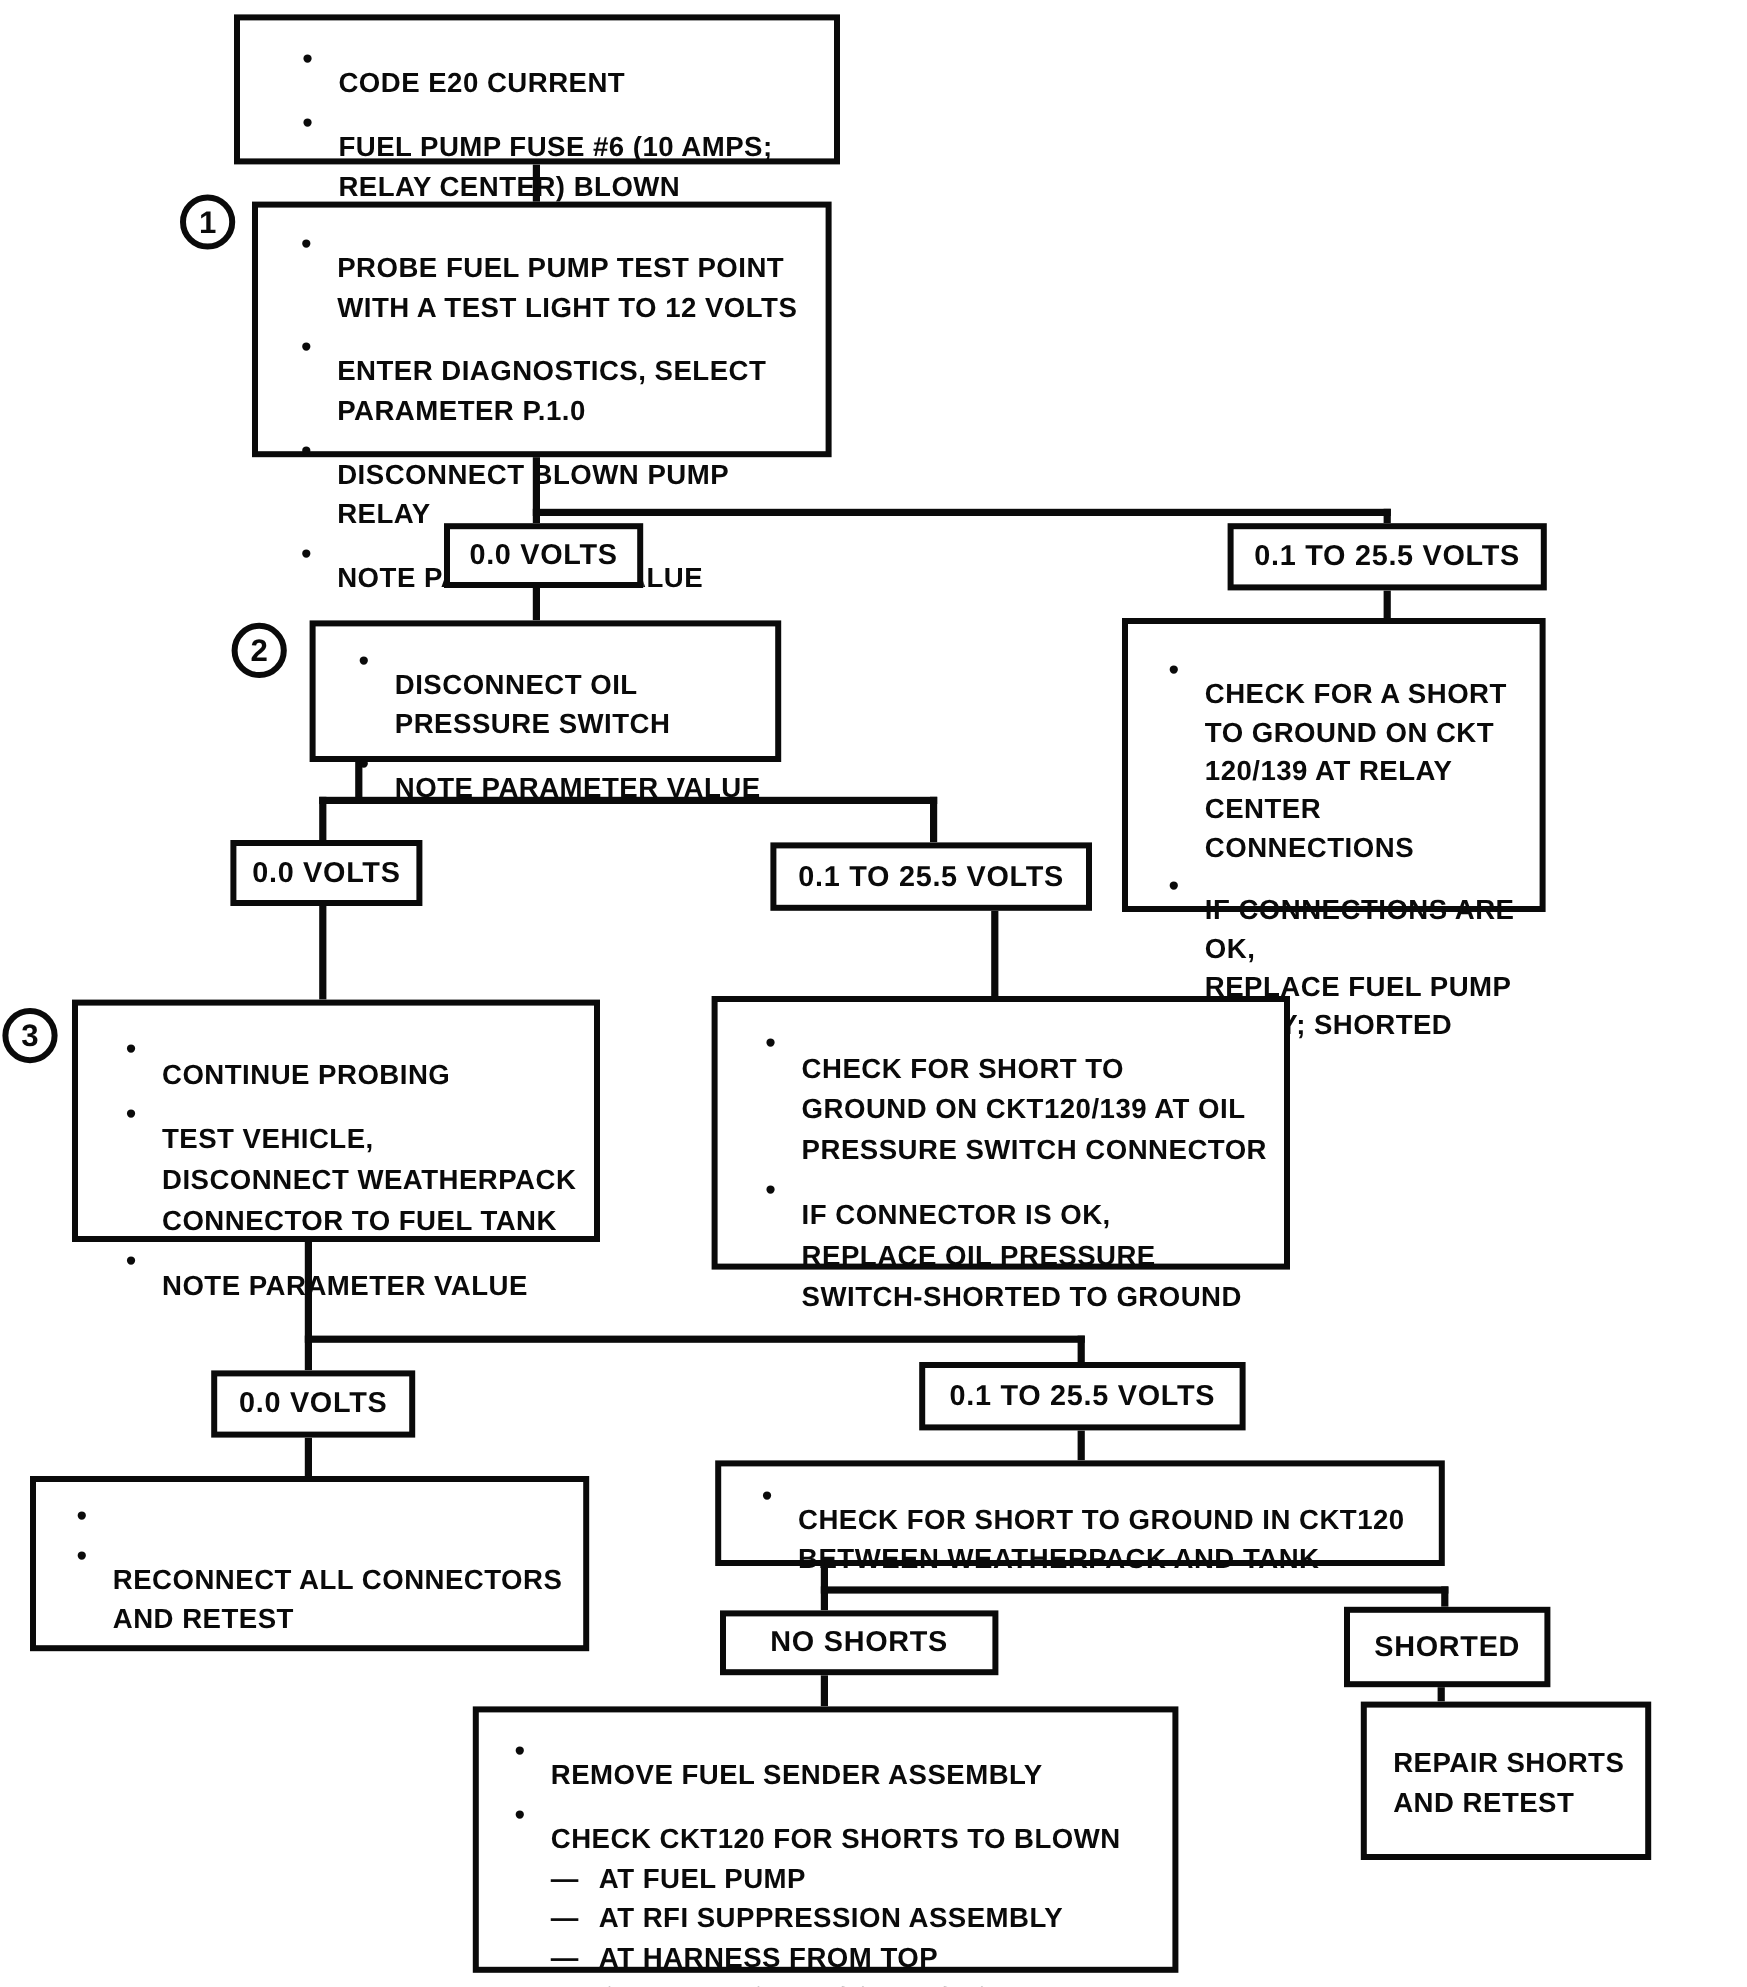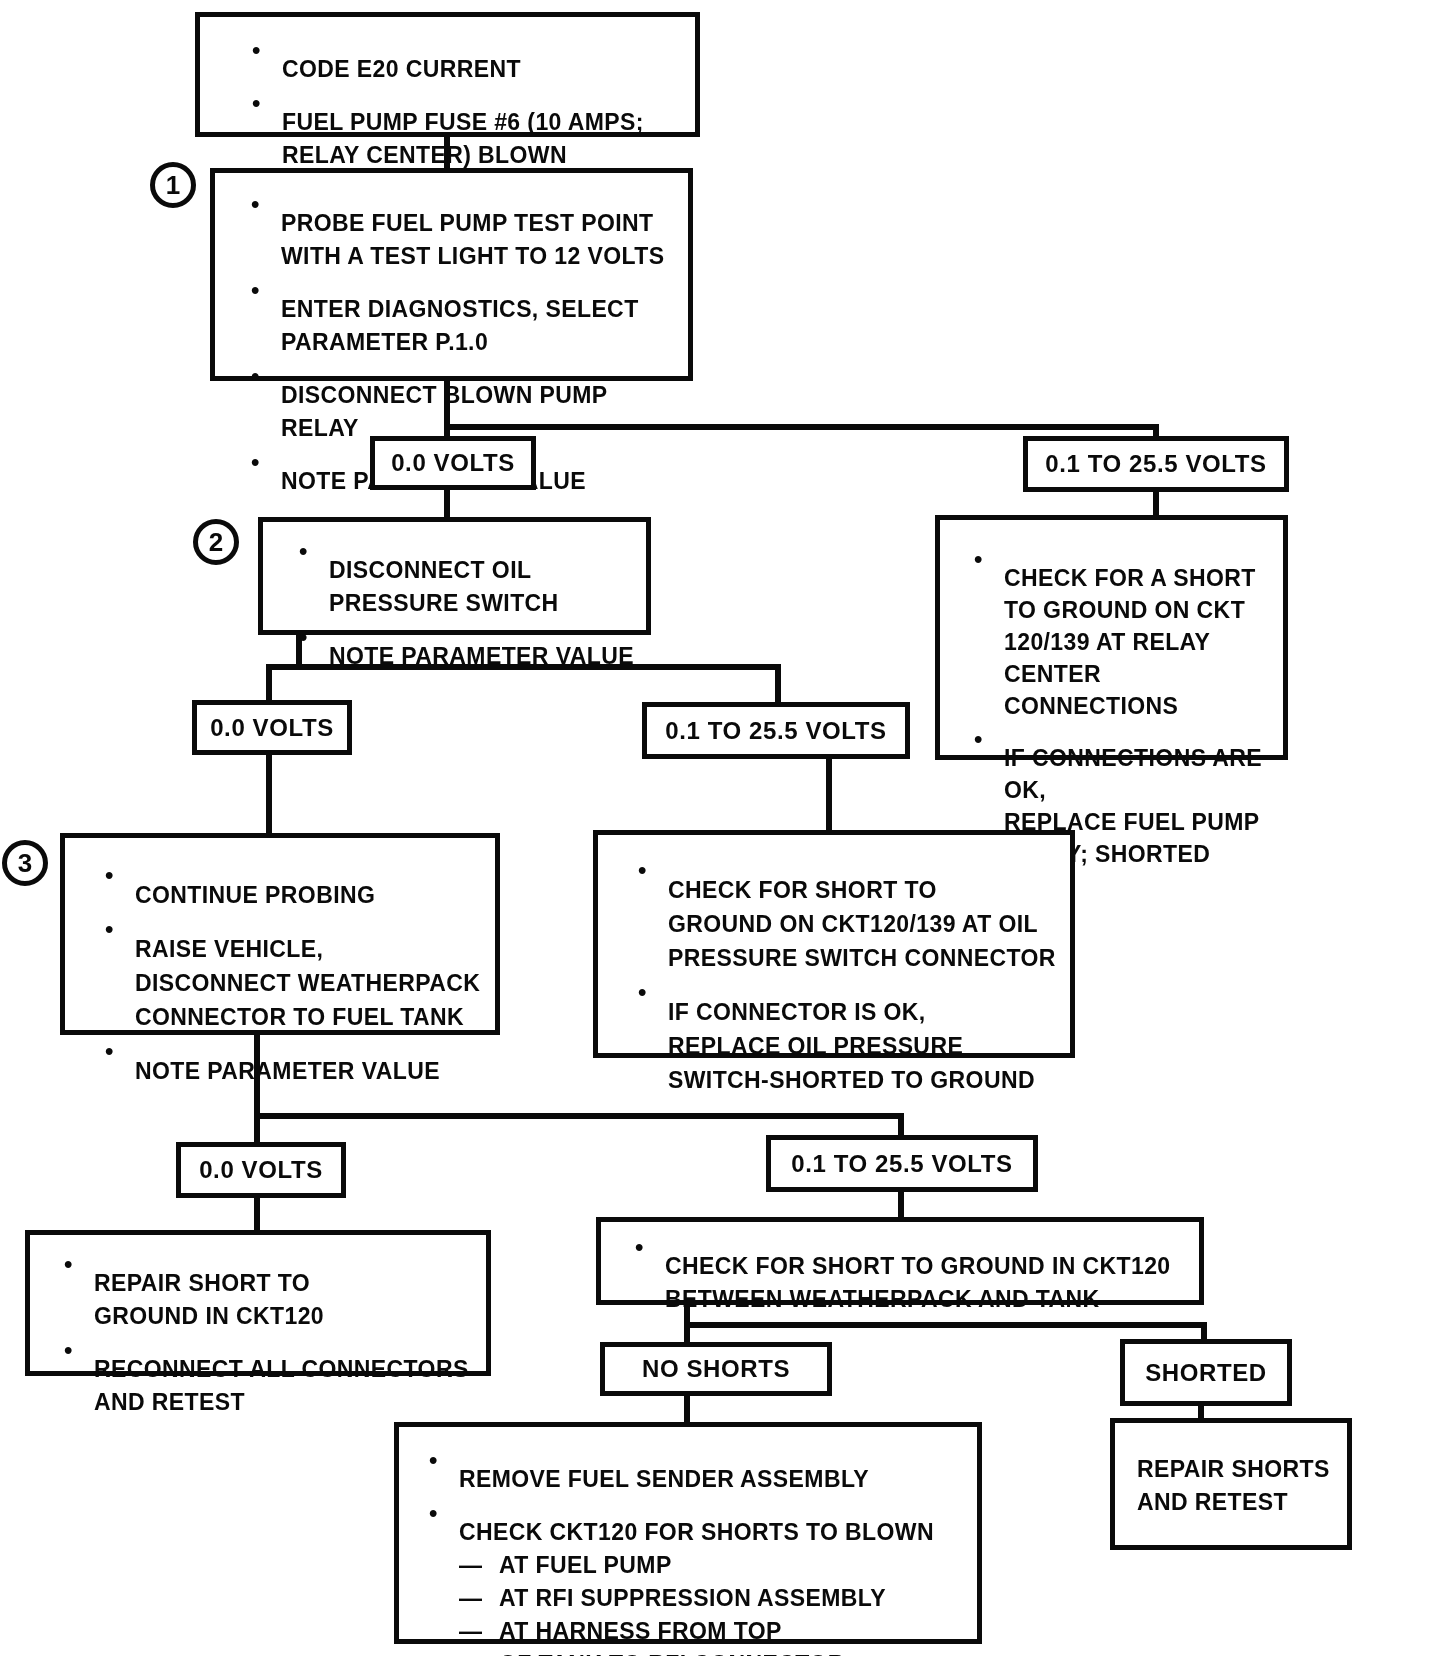--- a/index.html
+++ b/index.html
@@ -162,21 +162,21 @@
     <span>0.1 TO 25.5 VOLTS</span>
   </div>
 
   <div class="box content" style="left:60px;top:833px;width:440px;height:202px;padding-left:40px;padding-top:20px;line-height:34px">
     <div class="item">
       <span class="mk">•</span>
       <span class="tx">CONTINUE PROBING</span>
     </div>
     <div class="item">
       <span class="mk">•</span>
-      <span class="tx">RAISE VEHICLE,
+      <span class="tx">TEST VEHICLE,
 DISCONNECT WEATHERPACK
 CONNECTOR TO FUEL TANK</span>
     </div>
     <div class="item">
       <span class="mk">•</span>
       <span class="tx">NOTE PARAMETER VALUE</span>
     </div>
   </div>
 
   <div class="box content" style="left:593px;top:830px;width:482px;height:228px;padding-left:40px;padding-top:18px;line-height:34px">
@@ -197,22 +197,20 @@
   <div class="box label" style="left:176px;top:1142px;width:170px;height:56px">
     <span>0.0 VOLTS</span>
   </div>
   <div class="box label" style="left:766px;top:1135px;width:272px;height:57px">
     <span>0.1 TO 25.5 VOLTS</span>
   </div>
 
   <div class="box content" style="left:25px;top:1230px;width:466px;height:146px;padding-left:34px;padding-top:12px">
     <div class="item">
       <span class="mk">•</span>
-      <span class="tx">REPAIR SHORT TO
-GROUND IN CKT120</span>
     </div>
     <div class="item">
       <span class="mk">•</span>
       <span class="tx">RECONNECT ALL CONNECTORS
 AND RETEST</span>
     </div>
   </div>
 
   <div class="box content" style="left:596px;top:1217px;width:608px;height:88px;padding-left:34px;padding-top:8px">
     <div class="item">
@@ -246,18 +244,18 @@
       <span class="mk">—</span>
       <span class="tx">AT RFI SUPPRESSION ASSEMBLY</span>
     </div>
     <div class="sub">
       <span class="mk">—</span>
       <span class="tx">AT HARNESS FROM TOP
 OF TANK TO RFI CONNECTOR</span>
     </div>
   </div>
 
-  <div class="box content plain" style="left:1110px;top:1418px;width:242px;height:132px;padding-left:22px;padding-top:30px">
+  <div class="box content plain" style="left:1134px;top:1418px;width:242px;height:132px;padding-left:22px;padding-top:30px">
     <span class="tx">REPAIR SHORTS
 AND RETEST</span>
   </div>
 
 </div>
 
 </body></html>

